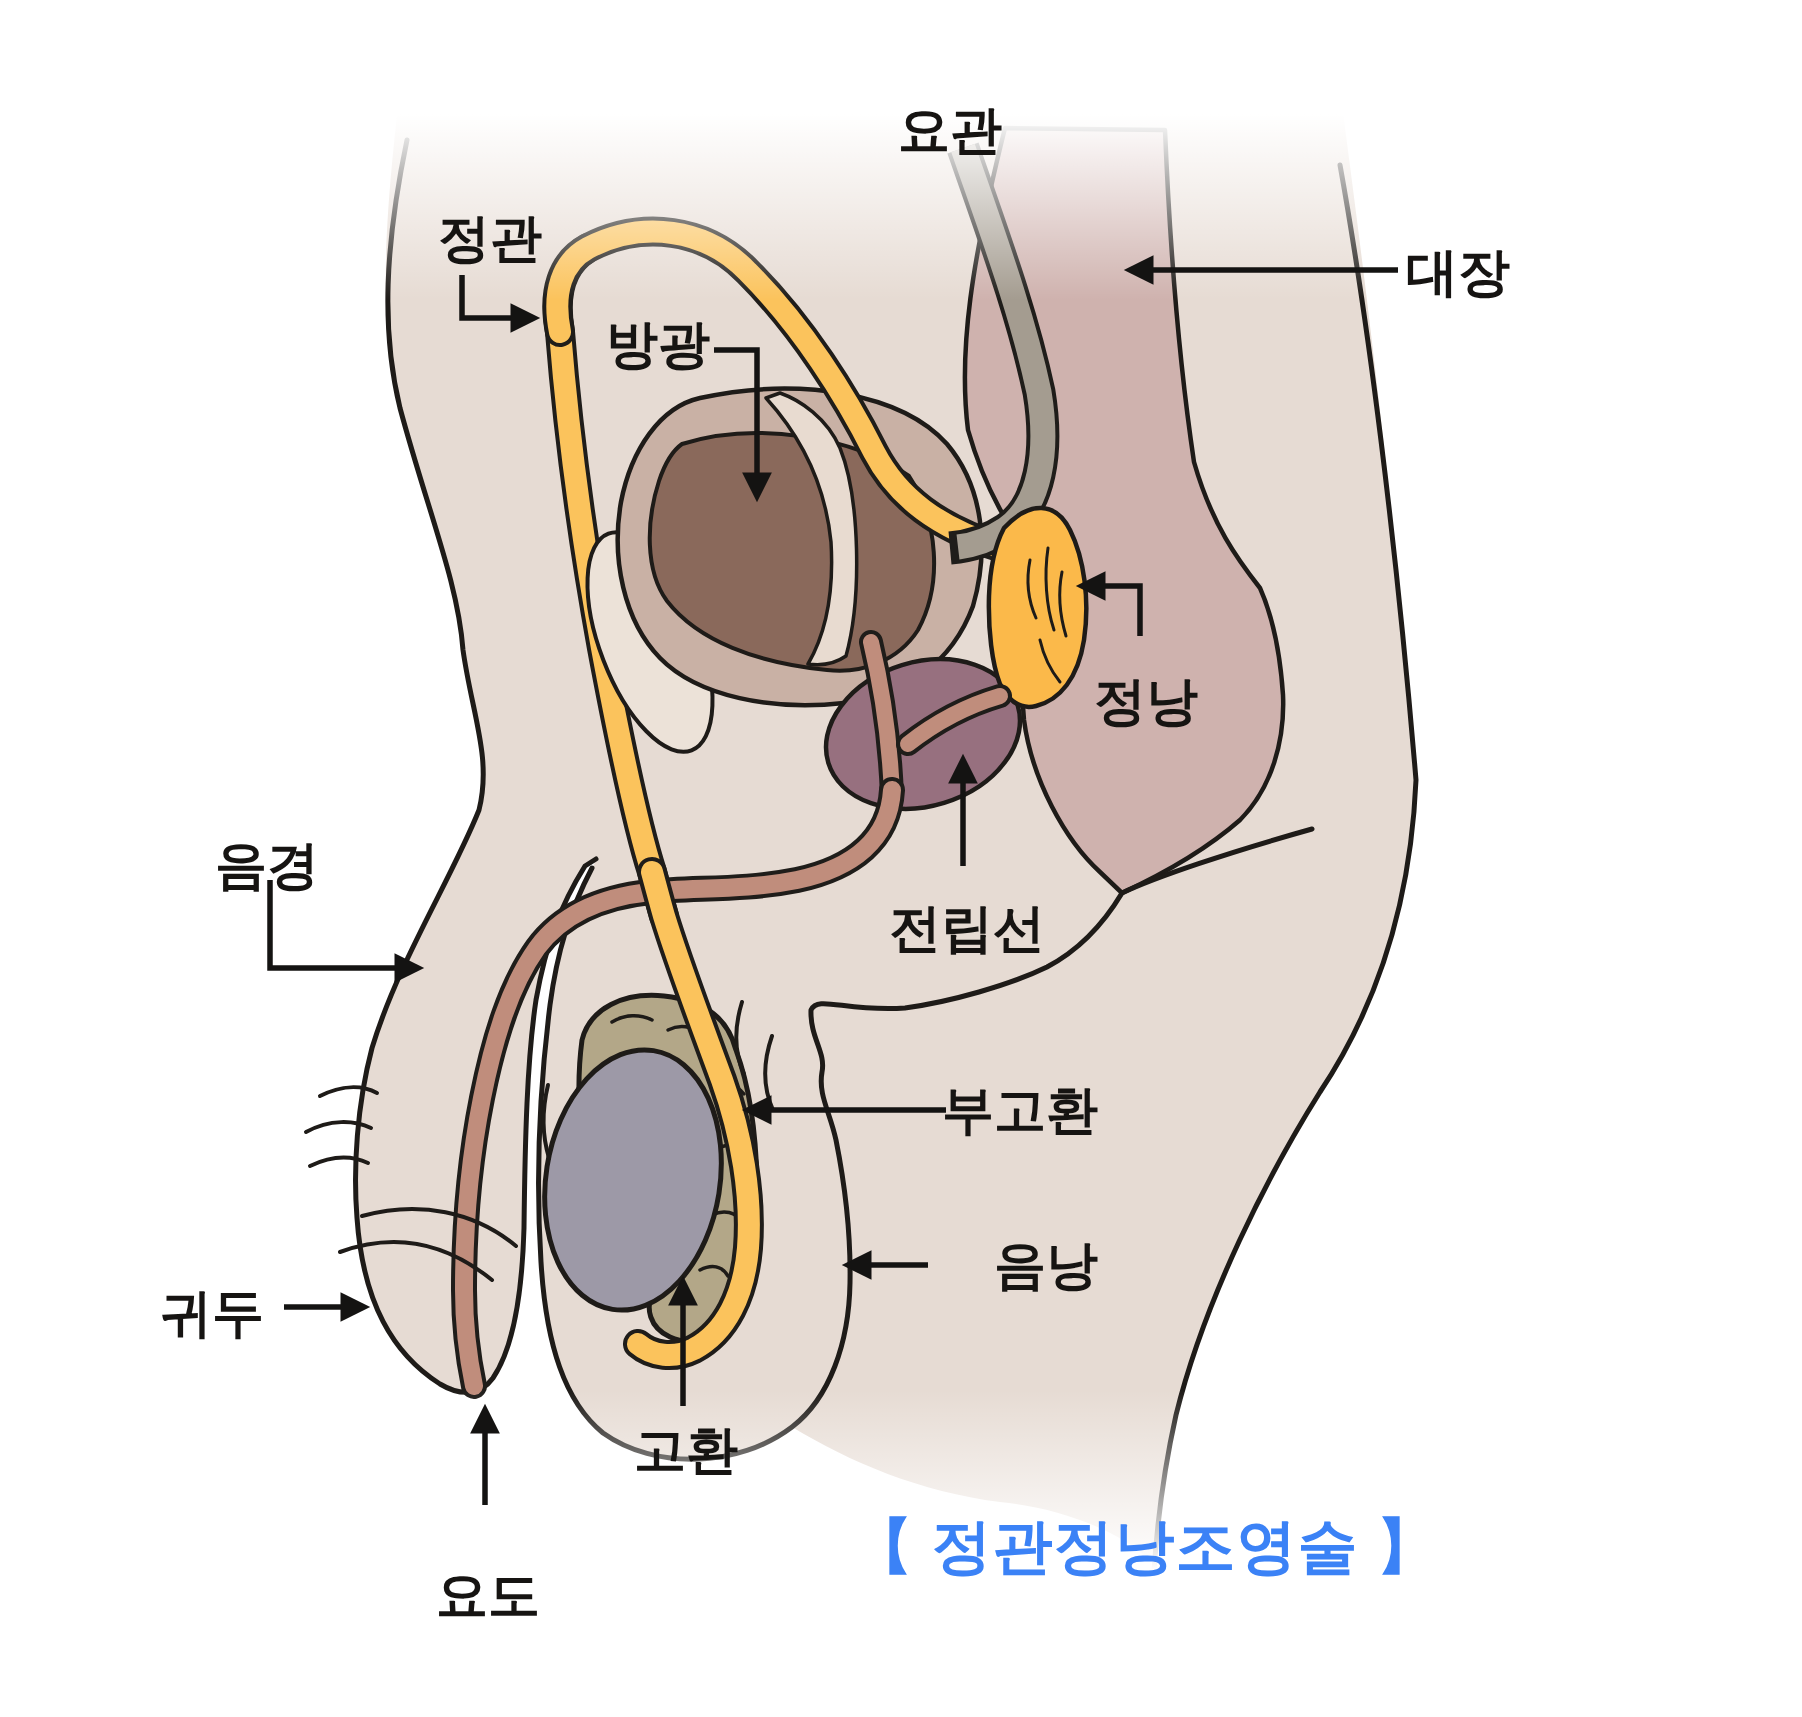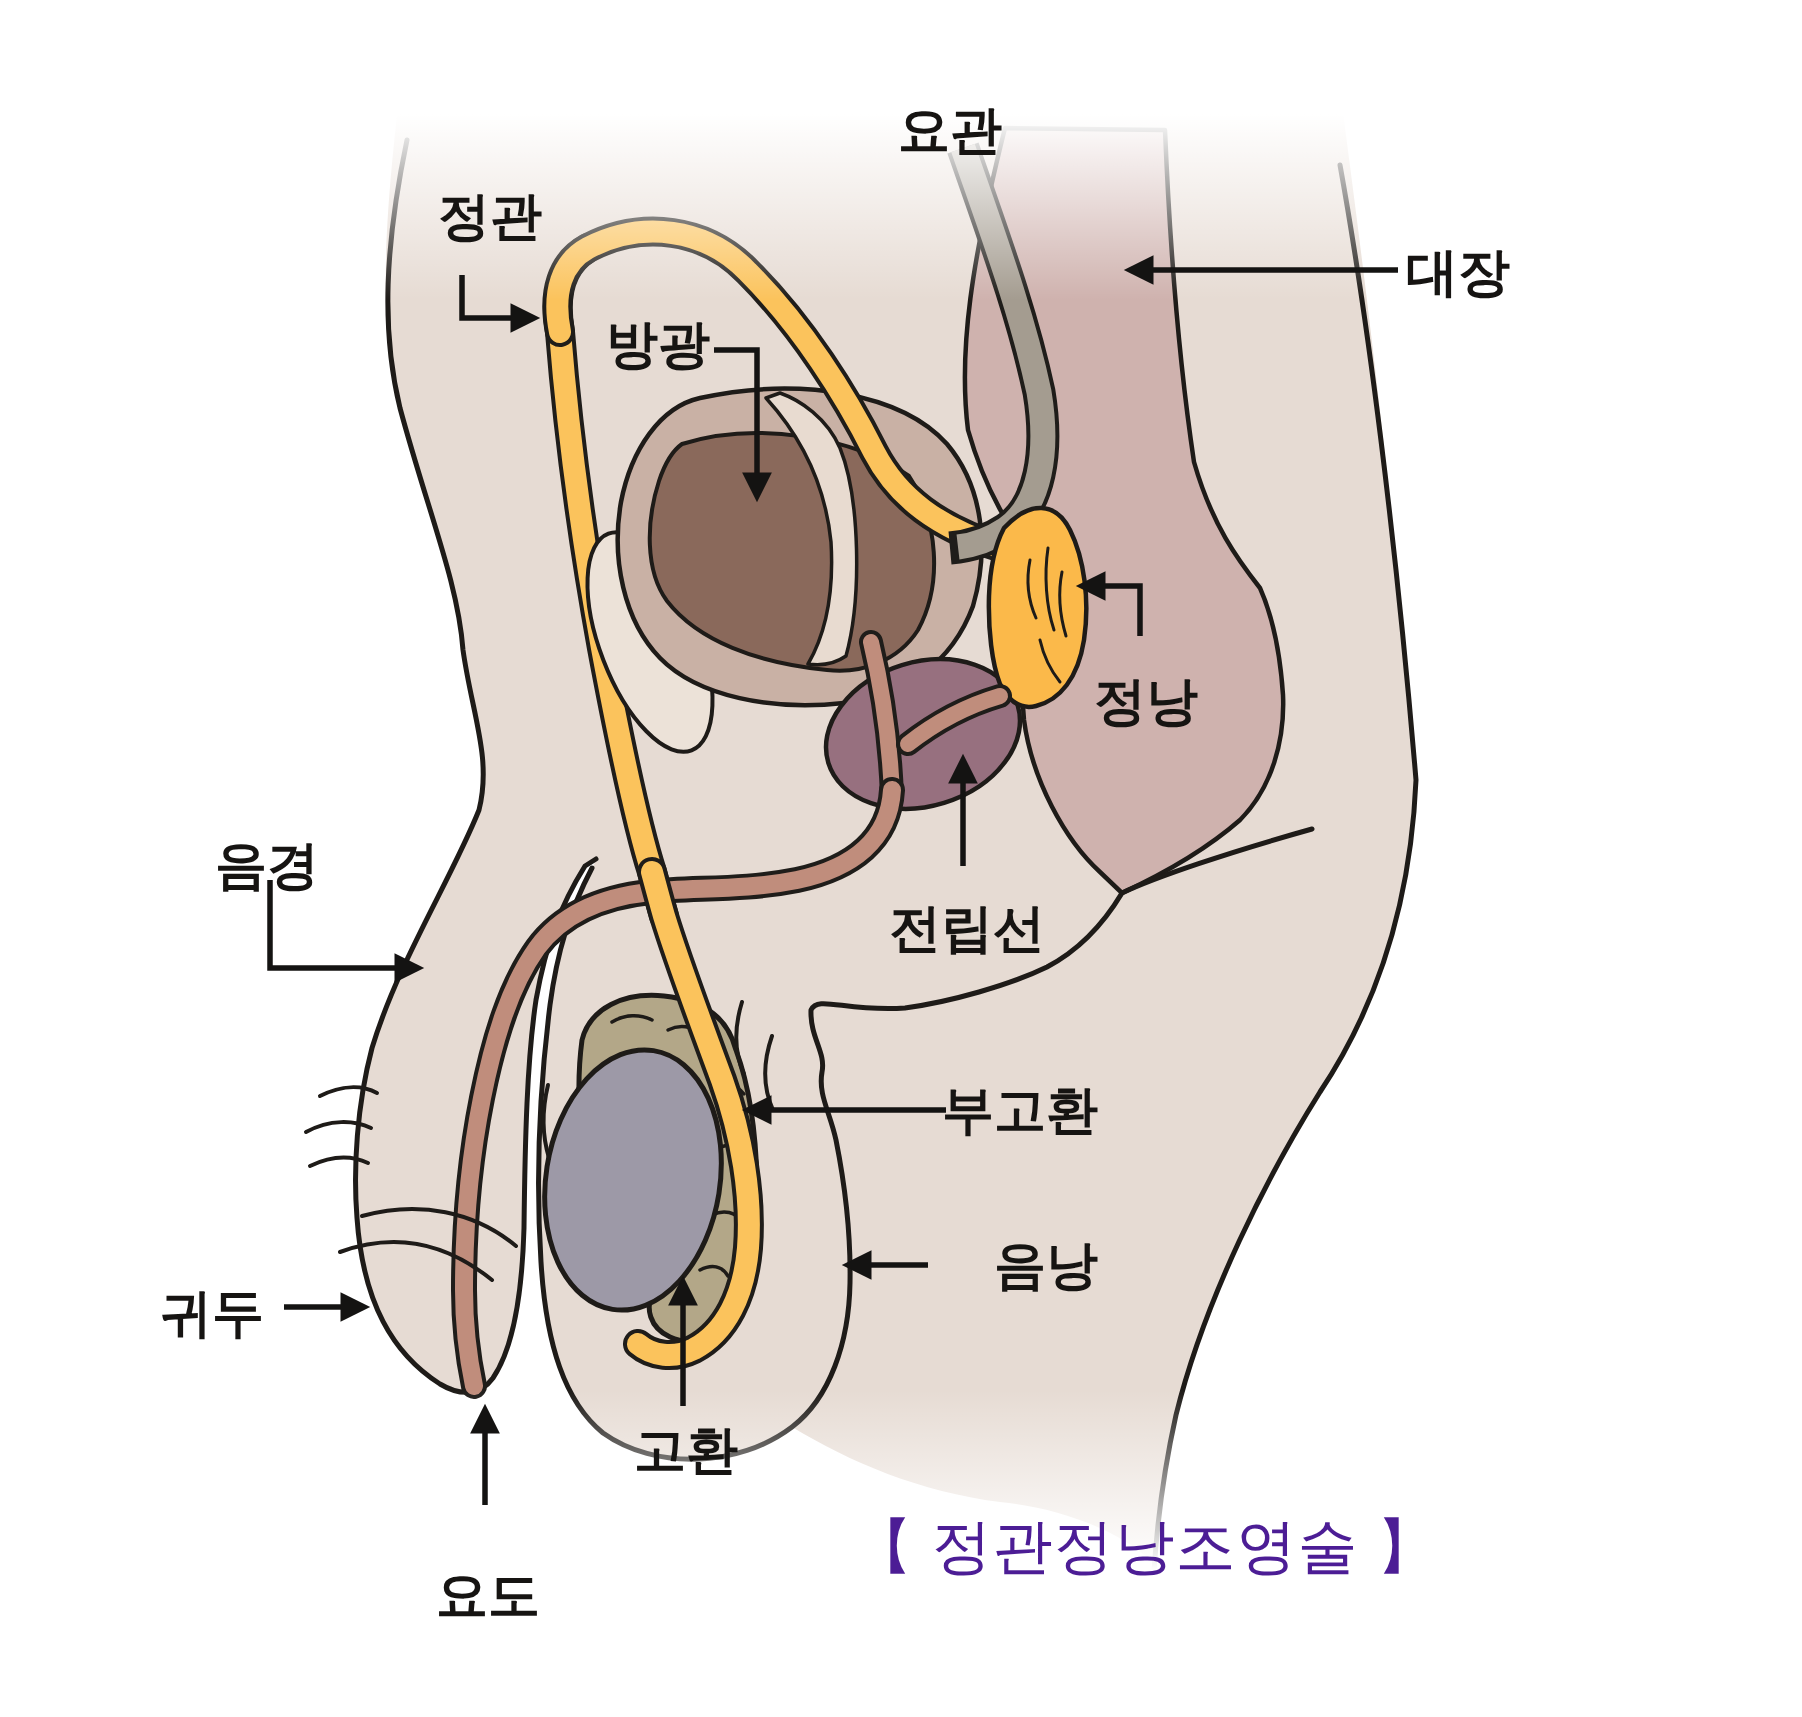--- a/index.html
+++ b/index.html
@@ -8,21 +8,21 @@
     font-family:"Liberation Sans", sans-serif;
   }
   .stage svg{position:absolute;left:0;top:0;}
   .labels{position:absolute;left:0;top:0;width:100%;height:100%;pointer-events:none;}
   .lbl{
     position:absolute;transform:translate(-50%,-50%);
     font-size:52px;font-weight:600;color:#161412;white-space:nowrap;letter-spacing:0px;
   }
   .title{
     position:absolute;transform:translate(-50%,-50%);
-    font-size:60px;font-weight:normal;color:#4c1d95;white-space:nowrap;letter-spacing:1px;
+    font-size:60px;font-weight:bold;color:#3b82f6;white-space:nowrap;letter-spacing:1px;
   }
 </style>
 </head>
 <body>
 
 <div class="stage">
 
 <svg width="1802" height="1717" viewBox="0 0 1802 1717">
   <defs>
     <linearGradient id="fadeTop" x1="0" y1="0" x2="0" y2="300" gradientUnits="userSpaceOnUse">
@@ -234,21 +234,21 @@
     <line x1="946" y1="1110" x2="770" y2="1110" marker-end="url(#ah)"></line>
     <line x1="928" y1="1265" x2="870" y2="1265" marker-end="url(#ah)"></line>
     <line x1="284" y1="1307" x2="342" y2="1307" marker-end="url(#ah)"></line>
     <line x1="683" y1="1406" x2="683" y2="1304" marker-end="url(#ah)"></line>
     <line x1="485" y1="1505" x2="485" y2="1432" marker-end="url(#ah)"></line>
   </g>
 </svg>
 
 <div class="labels">
   <div class="lbl" style="left:950px;top:131px">요관</div>
-  <div class="lbl" style="left:490px;top:217px">정관</div>
+  <div class="lbl" style="left:490px;top:239px">정관</div>
   <div class="lbl" style="left:1458px;top:273px">대장</div>
   <div class="lbl" style="left:658px;top:345px">방광</div>
   <div class="lbl" style="left:1146px;top:702px">정낭</div>
   <div class="lbl" style="left:967px;top:929px">전립선</div>
   <div class="lbl" style="left:267px;top:866px">음경</div>
   <div class="lbl" style="left:1020px;top:1111px">부고환</div>
   <div class="lbl" style="left:1046px;top:1266px">음낭</div>
   <div class="lbl" style="left:212px;top:1314px">귀두</div>
   <div class="lbl" style="left:686px;top:1451px">고환</div>
   <div class="lbl" style="left:488px;top:1596px">요도</div>

